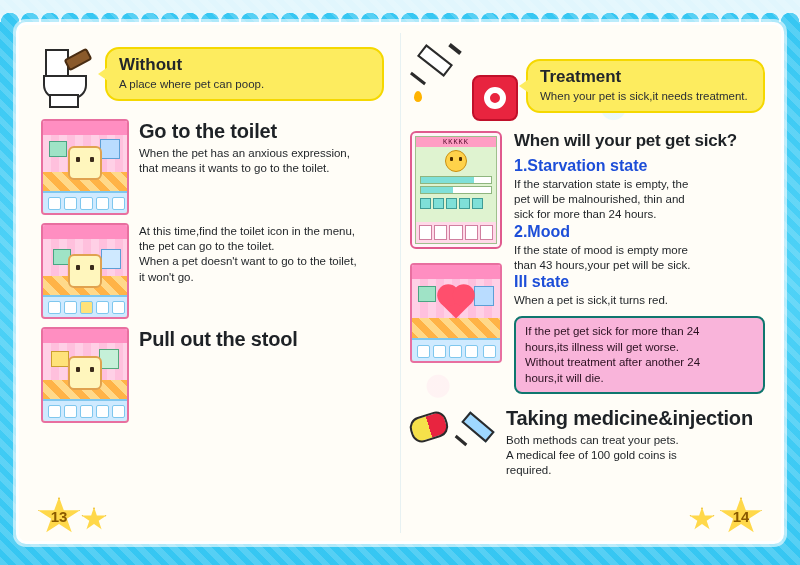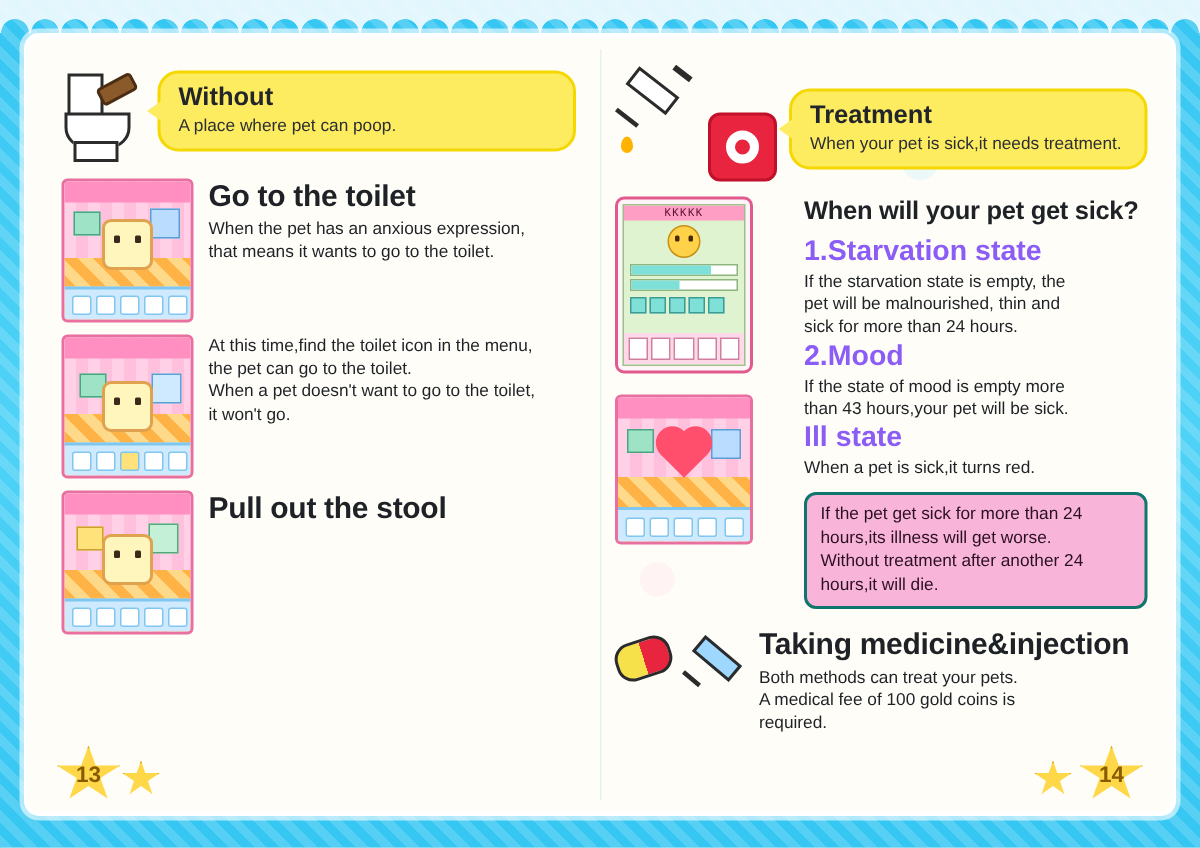--- a/index.html
+++ b/index.html
@@ -305,21 +305,21 @@
   .icon-med .syr .b {
     position:absolute; left:10px; top:12px; width:28px;height:10px;
     background:#9fd8ff; border:2px solid #2b2b2b; transform: rotate(40deg);
   }
   .icon-med .syr .n {
     position:absolute; left:2px; top:31px; width:14px;height:3px;background:#2b2b2b;transform:rotate(40deg);
   }
 
   
   .num-h {
-    font-size: 19px; font-weight: bold; color:#8b5cf6; margin: 0 0 2px 0;
+    font-size: 16px; font-weight: bold; color:#1d4ed8; margin: 0 0 2px 0;
   }
   .warn {
     background: #f9b4da;
     border: 2px solid #0f766e;
     border-radius: 8px;
     padding: 6px 9px;
     font-size: 11.5px;
     line-height: 1.35;
     color: #2a1020;
     margin: 8px 0 10px 0;
@@ -514,21 +514,21 @@
               <div class="botbar">
                 <i style="left:5px"></i>
                   <i style="left:21px"></i>
                   <i style="left:37px"></i>
                   <i style="left:53px"></i>
                   <i style="left:71px"></i>
               </div>
             </div>
           </div>
 
-          <div class="right-body" style="flex:1 1 auto;margin-left:22px;">
+          <div class="right-body" style="flex:1 1 auto;">
             <h3 class="sec" style="font-size:17px;margin-bottom:6px;">When will your pet get sick?</h3>
 
             <div>
               <div class="num-h">1.Starvation state</div>
               <p class="body" style="white-space:pre-line">If the starvation state is empty, the
 pet will be malnourished, thin and
 sick for more than 24 hours.</p>
             </div>
 
             <div>

